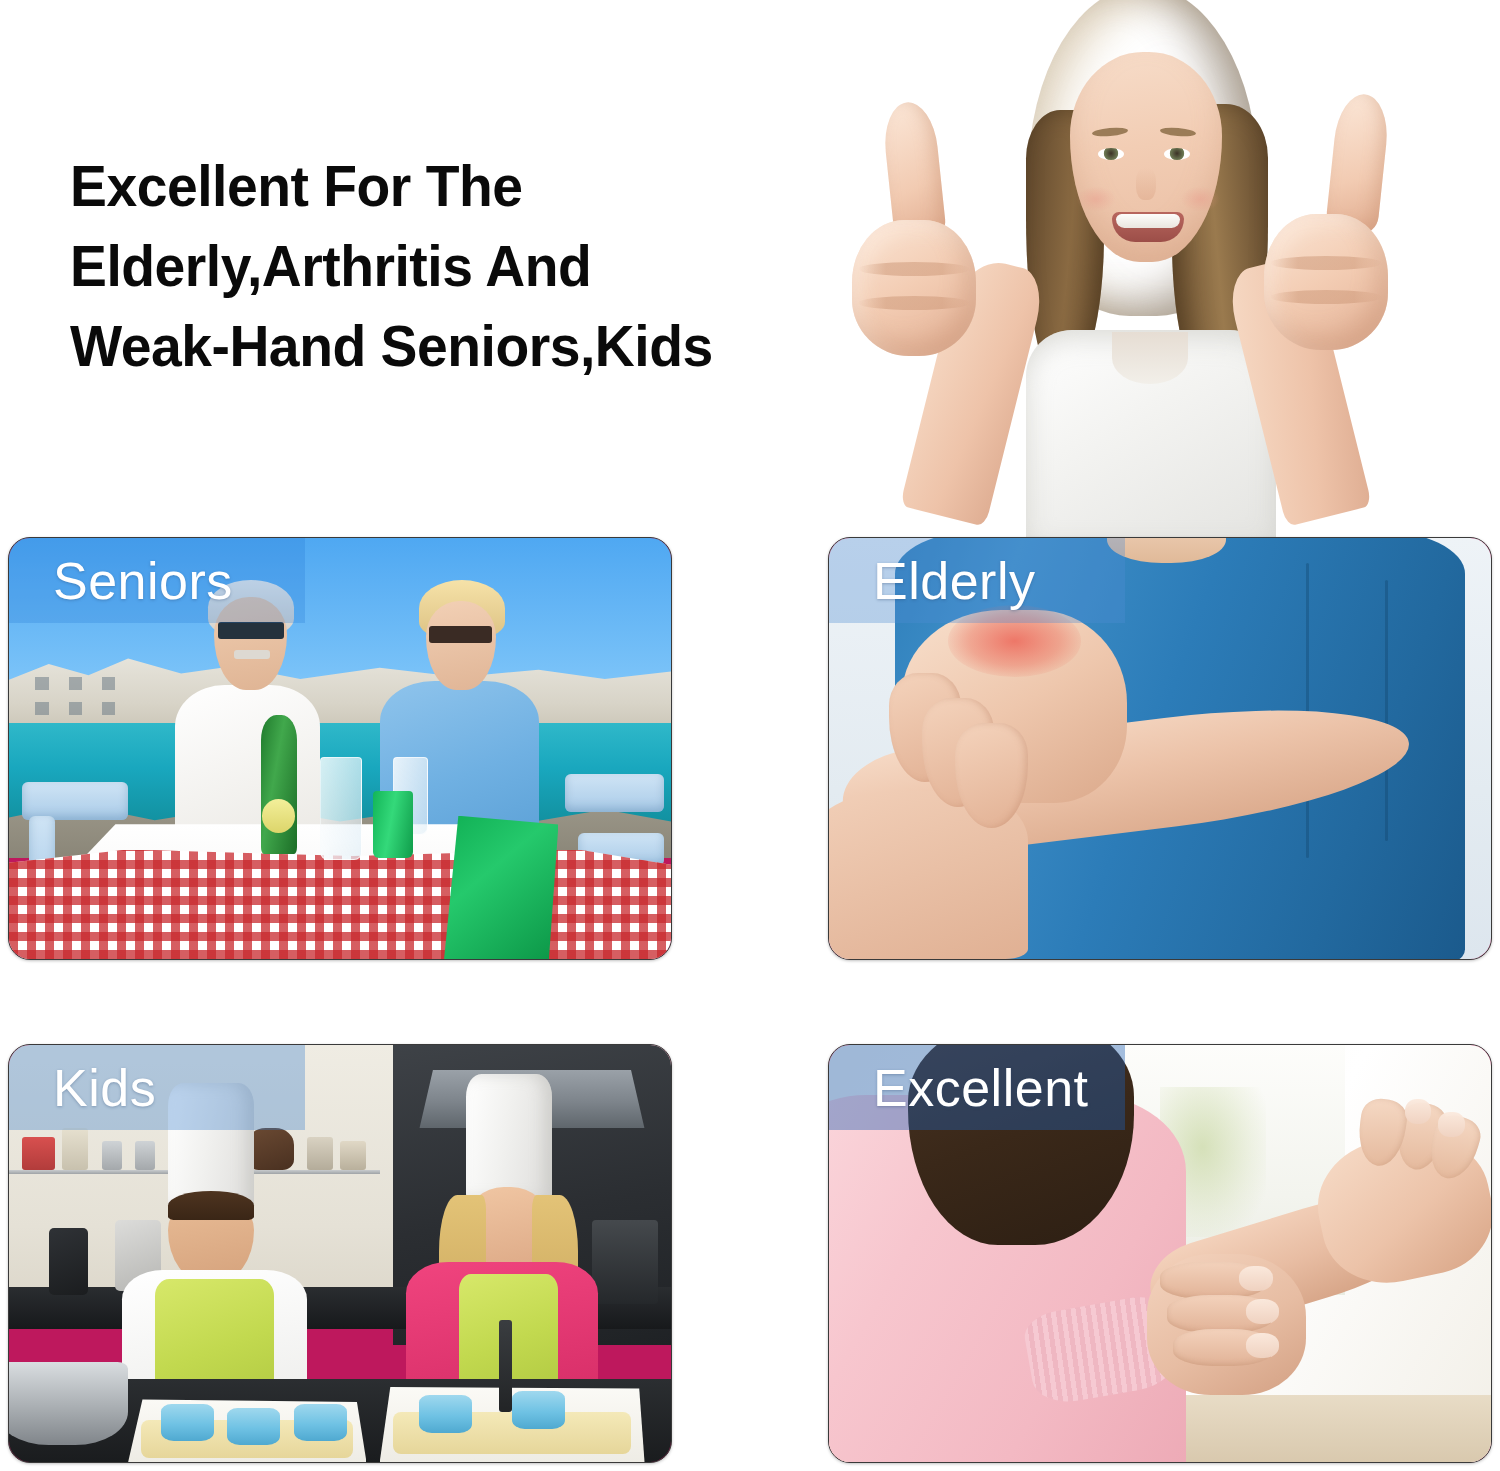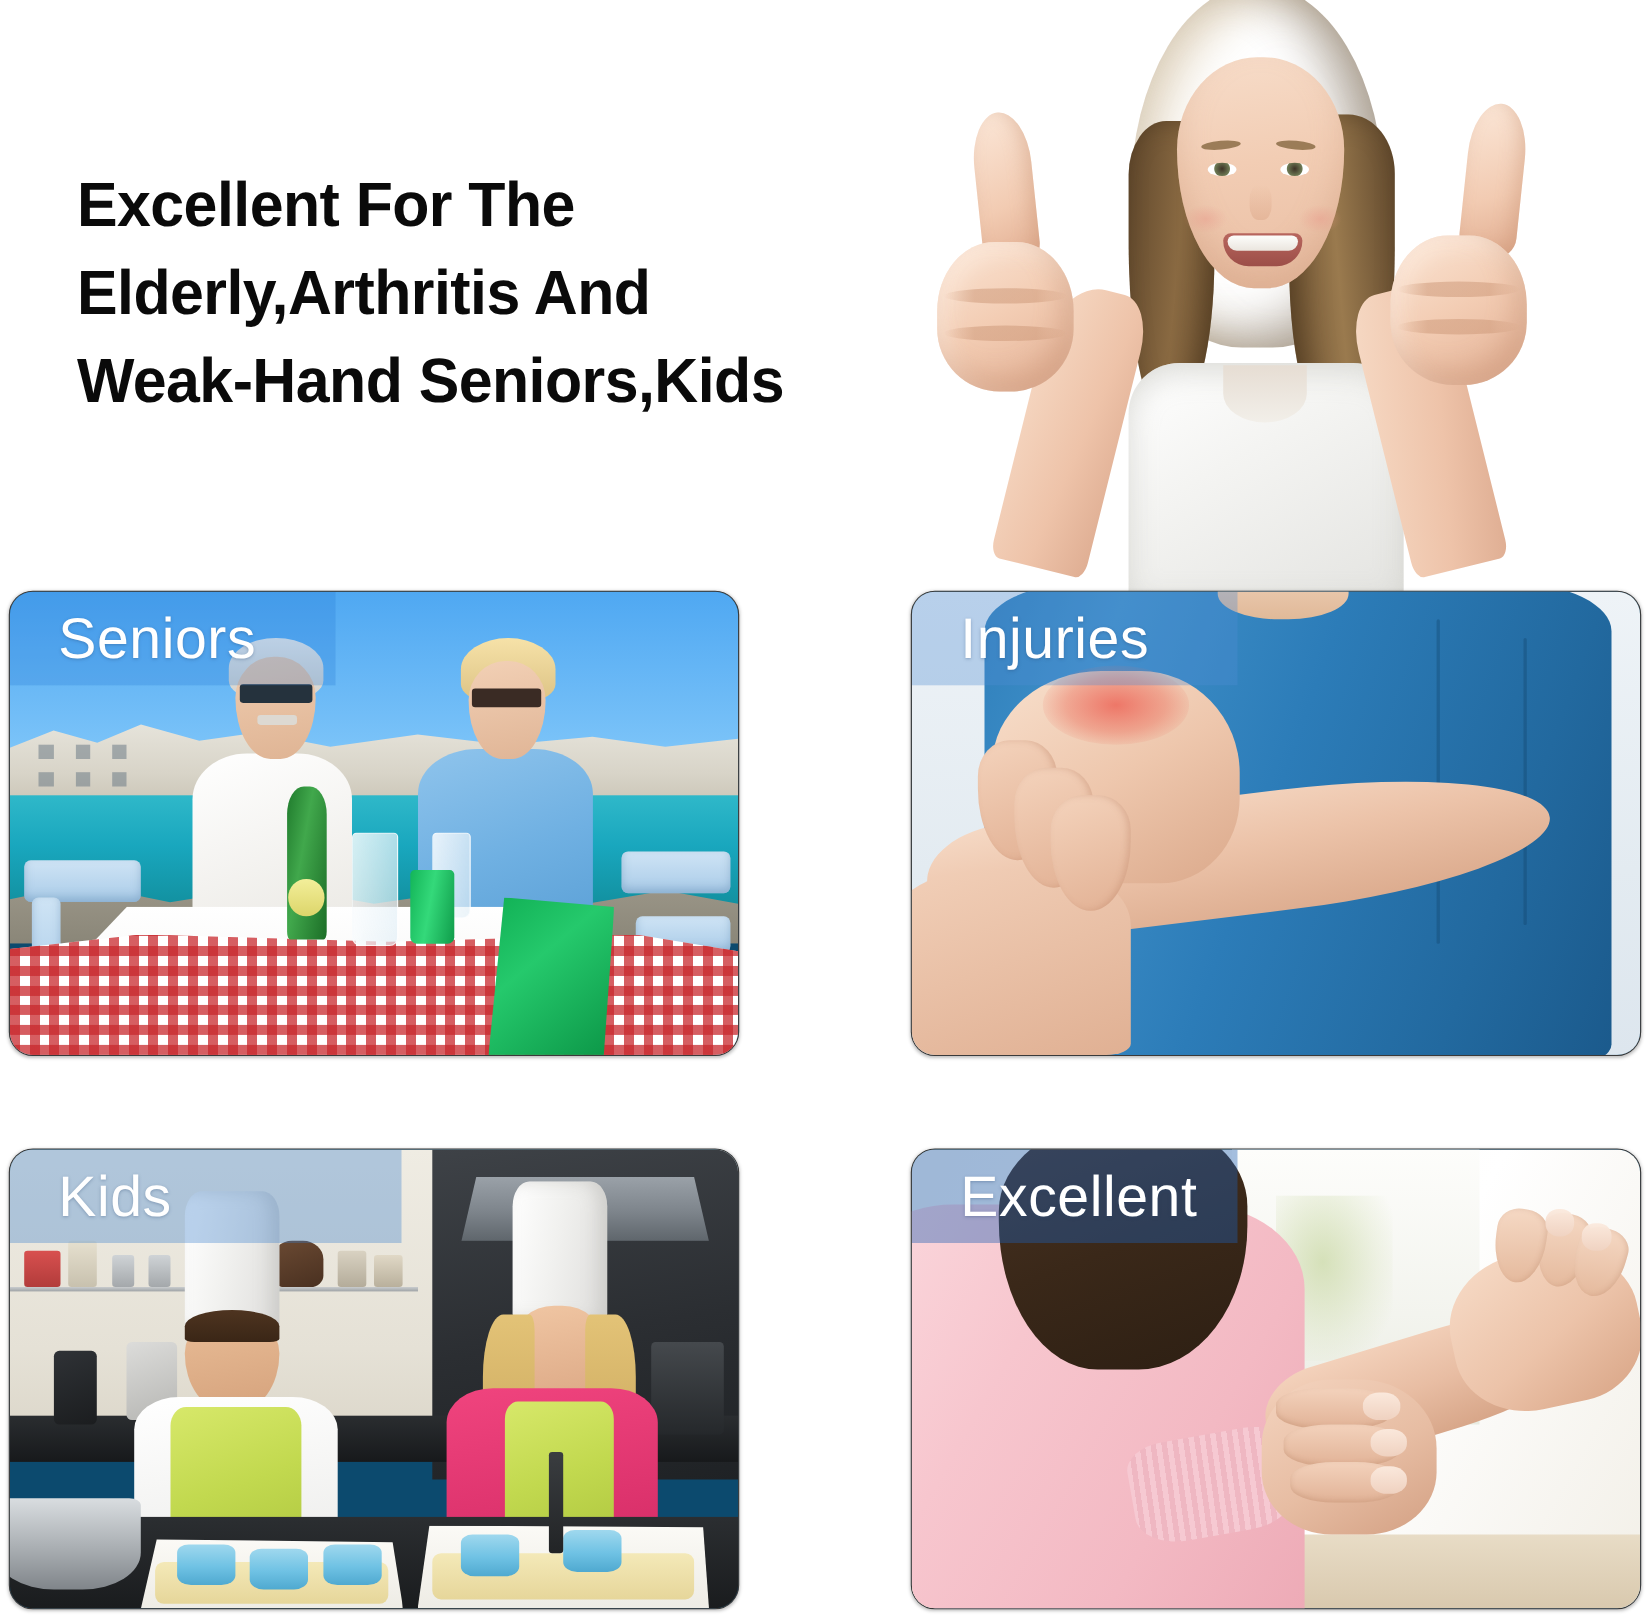--- a/index.html
+++ b/index.html
@@ -180,21 +180,21 @@
     grid-template-columns: 664px 664px;
     grid-template-rows: 423px 419px;
     column-gap: 156px;
     row-gap: 84px;
   }
   .card {
     position: relative;
     border-radius: 22px;
     border: 1.5px solid #3a3a3a;
     overflow: hidden;
-    background: #0c4a6e;
+    background: #be185d;
     box-shadow: 0 1px 3px rgba(0,0,0,.25);
   }
   .card-photo {
     position: absolute;
     inset: 0;
   }
   .card-label {
     position: absolute;
     left: 0;
     top: 0;
@@ -210,21 +210,21 @@
     font-size: 52px;
     font-weight: 400;
     letter-spacing: 0.5px;
     line-height: 1;
     text-shadow: 0 1px 3px rgba(40,70,110,.35);
   }
 
   
   #card-seniors .card-label { width: 296px; background: rgba(36,118,214,.26); }
   #card-injuries .card-label { width: 296px; background: rgba(80,140,210,.34); }
-  #card-kids .card-label { width: 356px; background: rgba(55,125,205,.34); }
+  #card-kids .card-label { width: 296px; background: rgba(55,125,205,.34); }
   #card-arthritis .card-label { width: 296px; background: rgba(30,95,180,.40); }
 
   
   .sen-sky { position:absolute; left:0; top:0; width:100%; height:46%;
     background: linear-gradient(180deg, #4fa8f2 0%, #79c2f8 70%, #9fd6fa 100%); }
   .sen-town { position:absolute; left:0; top:26%; width:100%; height:22%;
     background: linear-gradient(180deg, #e9e7df 0%, #d8d4c8 60%, #c6c1b2 100%);
     clip-path: polygon(0 35%,6% 18%,12% 30%,18% 12%,26% 28%,34% 20%,44% 34%,56% 22%,68% 32%,80% 24%,90% 34%,100% 26%,100% 100%,0 100%); }
   .sen-town-win { position:absolute; background:#6d7b86; opacity:.55; }
   .sen-sea { position:absolute; left:0; top:44%; width:100%; height:24%;
@@ -459,21 +459,21 @@
       <div class="inj-fold" style="left:84%;top:10%;height:62%;"></div>
       <div class="inj-forearm"></div>
       <div class="inj-arm2"></div>
       <div class="inj-hand"></div>
       <div class="inj-finger" style="left:9%;top:32%;width:11%;height:26%;"></div>
       <div class="inj-finger" style="left:14%;top:38%;width:11%;height:26%;"></div>
       <div class="inj-finger" style="left:19%;top:44%;width:11%;height:25%;"></div>
       <div class="inj-red"></div>
     </div>
     <div class="card-label">
-      <span class="lbl-text">Injuries</span>
+      <span class="lbl-text">Elderly</span>
     </div>
   </div>
 
   <div class="card" id="card-kids">
     <div class="card-photo">
       <div class="kid-wall"></div>
       <div class="kid-darkunit"></div>
       <div class="kid-hood"></div>
       <div class="kid-shelf"></div>
       <div class="kid-shelfitem" style="left:2%;top:22%;width:5%;height:8%;background:linear-gradient(180deg,#d8504f 0%,#b23c3b 100%);"></div>

